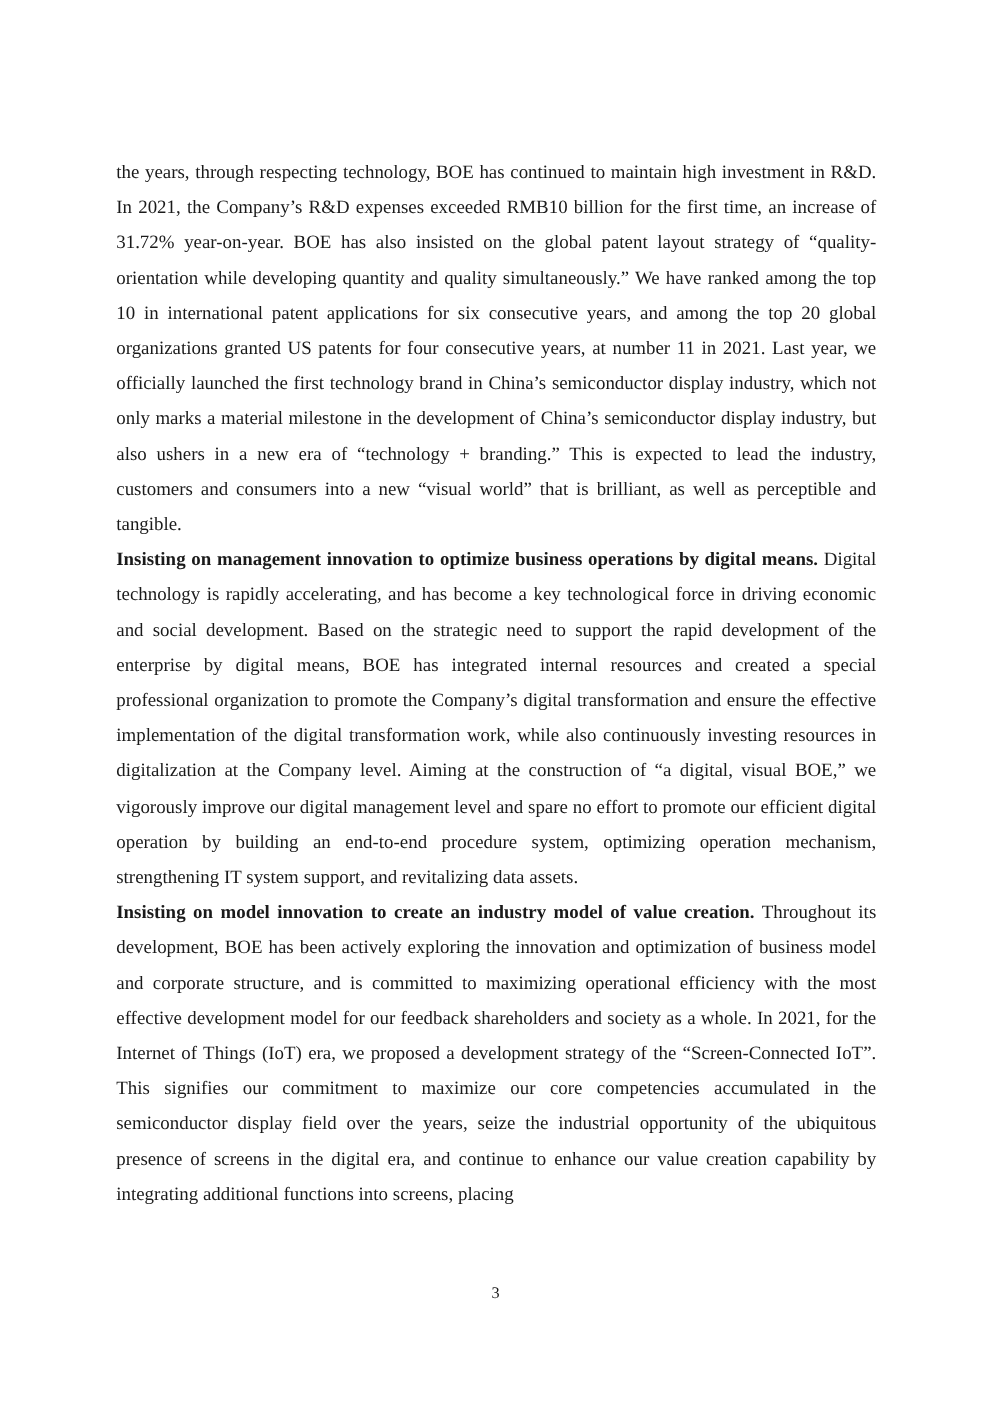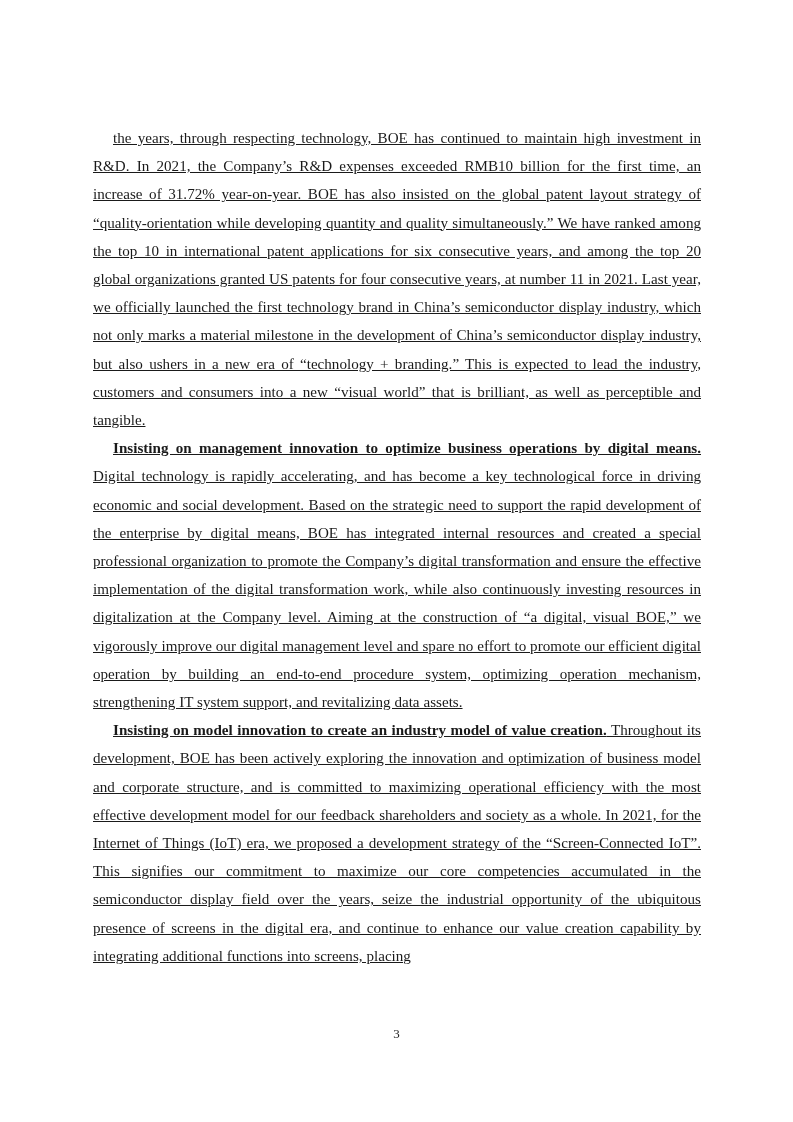--- a/index.html
+++ b/index.html
@@ -28,29 +28,27 @@
   p.para {
     margin: 0;
     padding: 0;
     font-size: 15.1px;
     line-height: 28.2px;
     text-align: justify;
     text-justify: inter-word;
     letter-spacing: 0.01px;
     word-spacing: 0.1px;
     hyphens: none;
-    text-decoration: underline;
     -webkit-hyphens: none;
   }
   p.para:last-of-type {
     text-align-last: left;
   }
   .lead-in {
     font-weight: bold;
-    margin-left: 20px;
   }
   #page-number {
     position: absolute;
     left: 0;
     top: 1025px;
     width: 793px;
     text-align: center;
     font-size: 13px;
     line-height: 18px;
     color: #1a1a1a;

